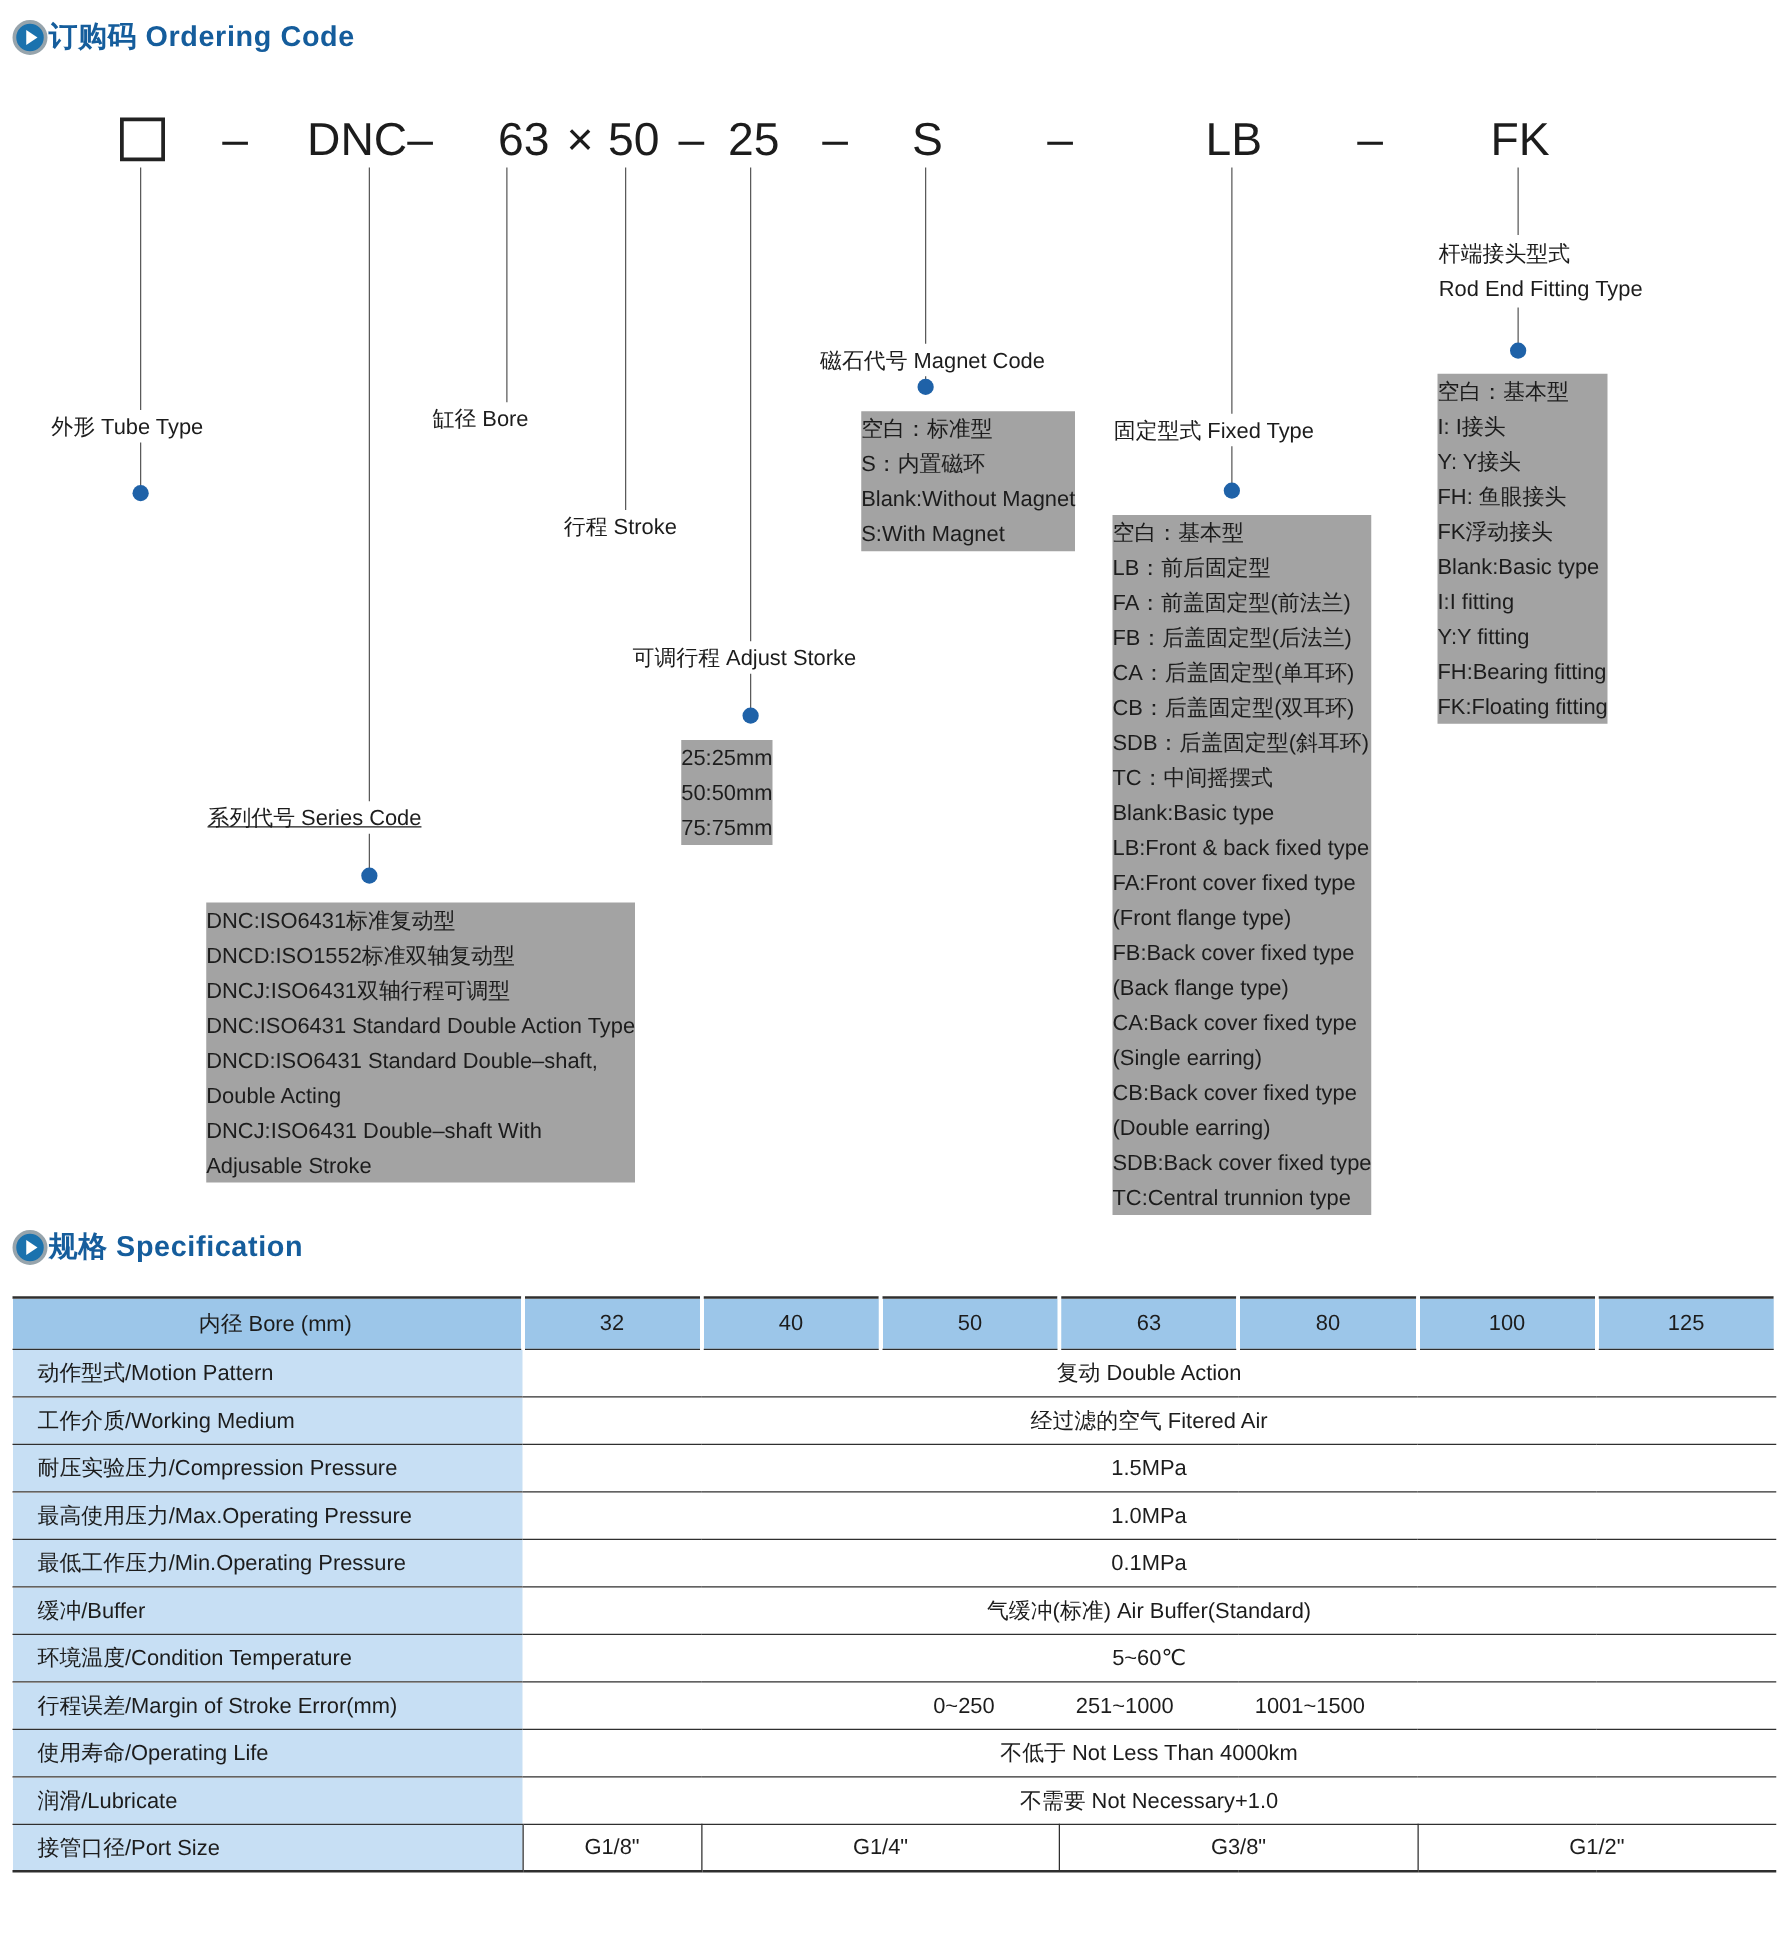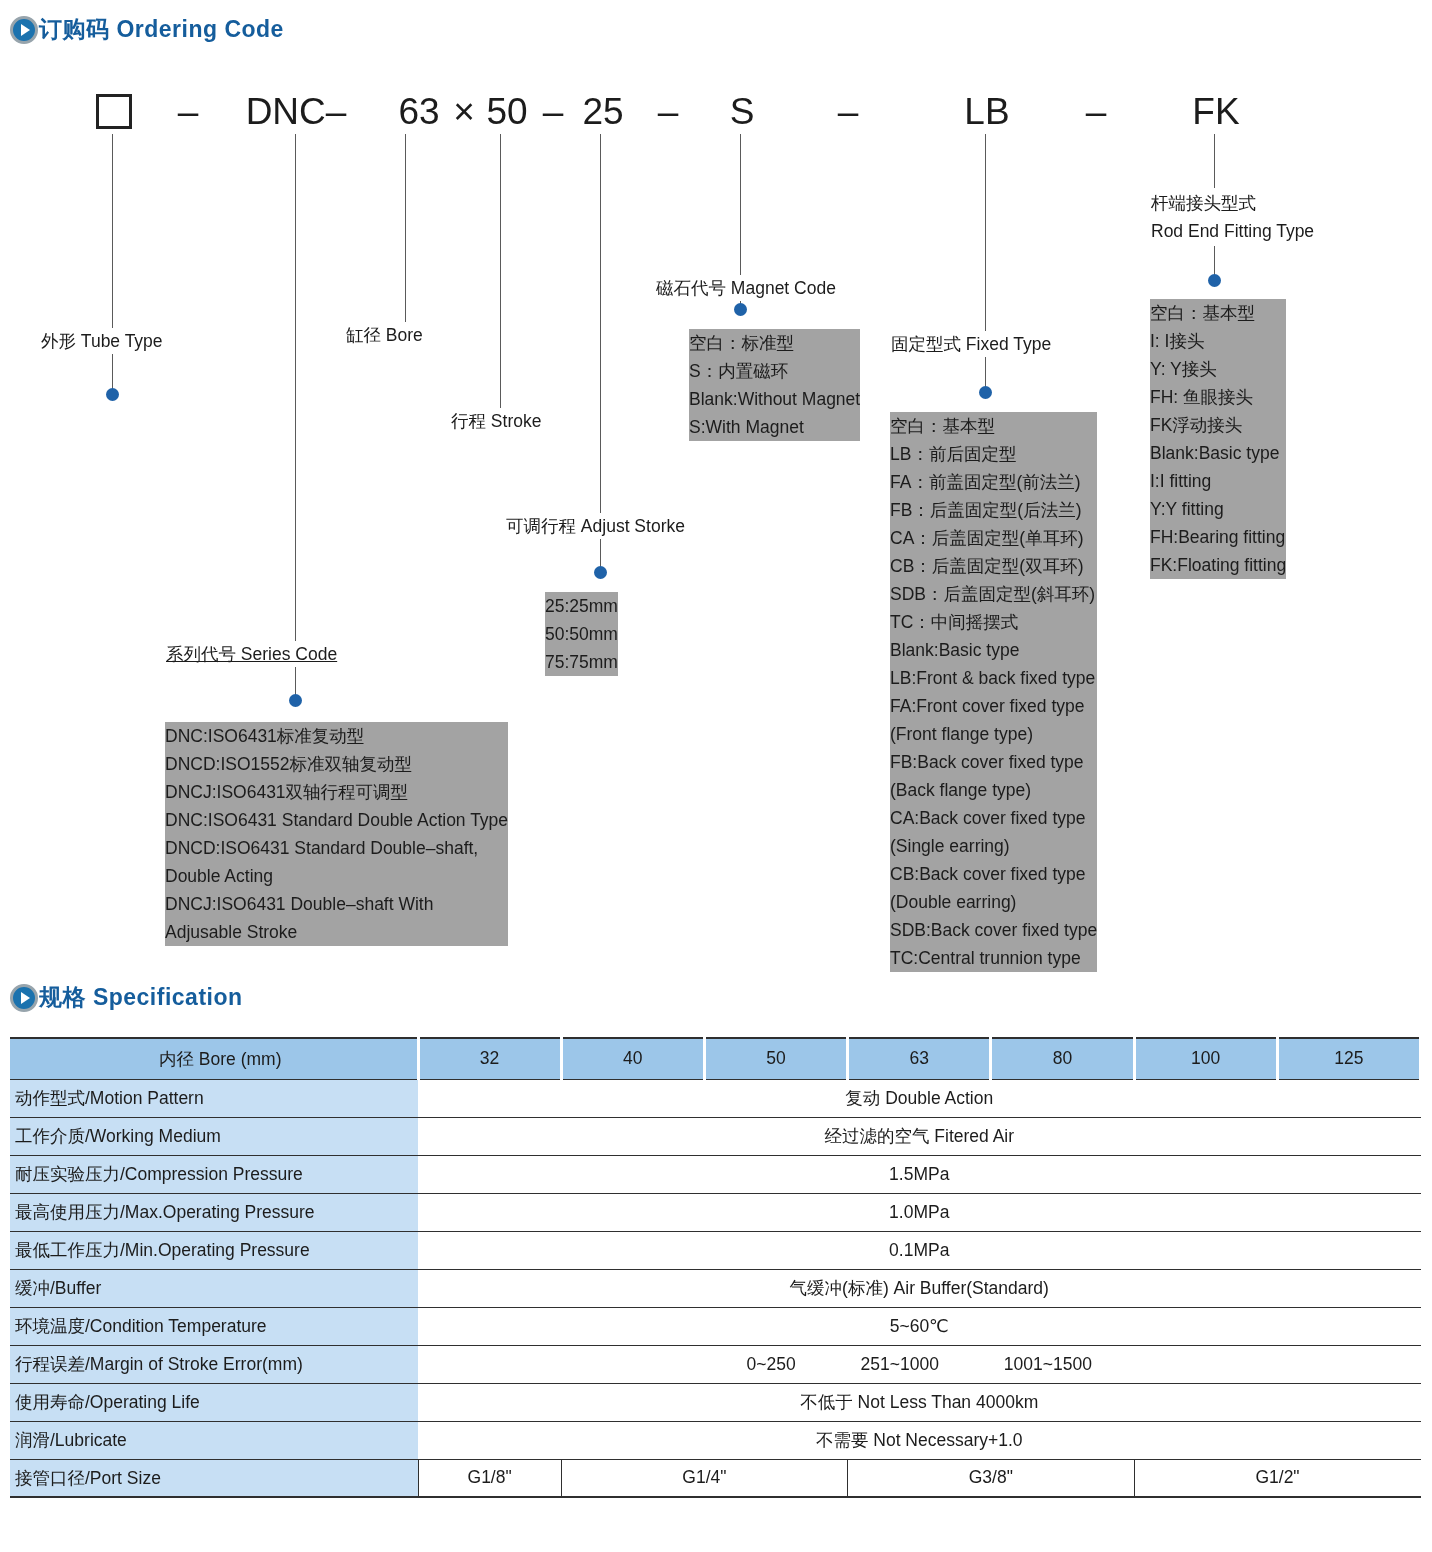--- a/index.html
+++ b/index.html
@@ -34,21 +34,21 @@
   
   .spec-wrap { position:absolute; left:10px; top:1037px; width:1412px; }
   table.spec { border-collapse:collapse; table-layout:fixed; width:1412px; font-size:17.5px; color:#1c1c1c;
                border-top:2px solid #2f2f2f; }
   .spec col.c-label { width:408px; }
   .spec td { border-bottom:1px solid #2f2f2f; height:38px; vertical-align:middle; overflow:hidden; }
   .spec tr.head td { background:#9cc6e9; height:41px; text-align:center; font-weight:500;
                      border-left:3px solid #fff; border-right:3px solid #fff; }
   .spec tr.head td.label { border-left:none; }
   .spec tr:last-child td { border-bottom:2px solid #2f2f2f; }
-  .spec td.label { background:#c7dff4; text-align:left; padding-left:5px; font-weight:500; }
+  .spec td.label { background:#c7dff4; text-align:left; padding-left:20px; font-weight:500; }
   .spec tr.head td.label { text-align:center; padding-left:14px; }
   .spec td.val { text-align:center; background:#fff; }
   .spec td.val.port { border-left:1px solid #2f2f2f; }
   .stroke-error span { display:inline-block; margin:0 30px; }
 </style>
 </head>
 <body>
 
 <div class="page">
 

